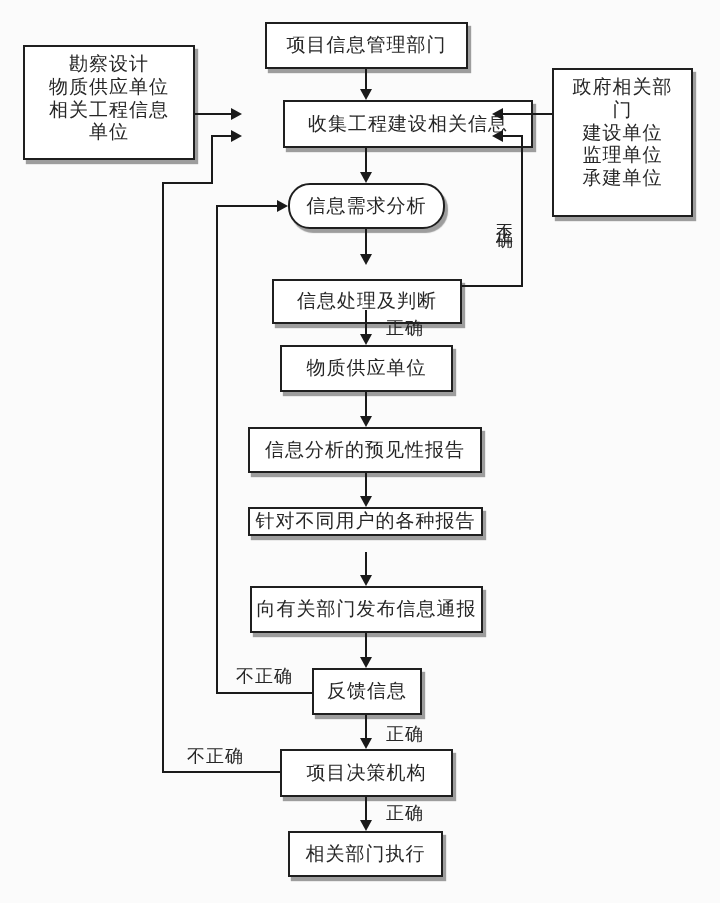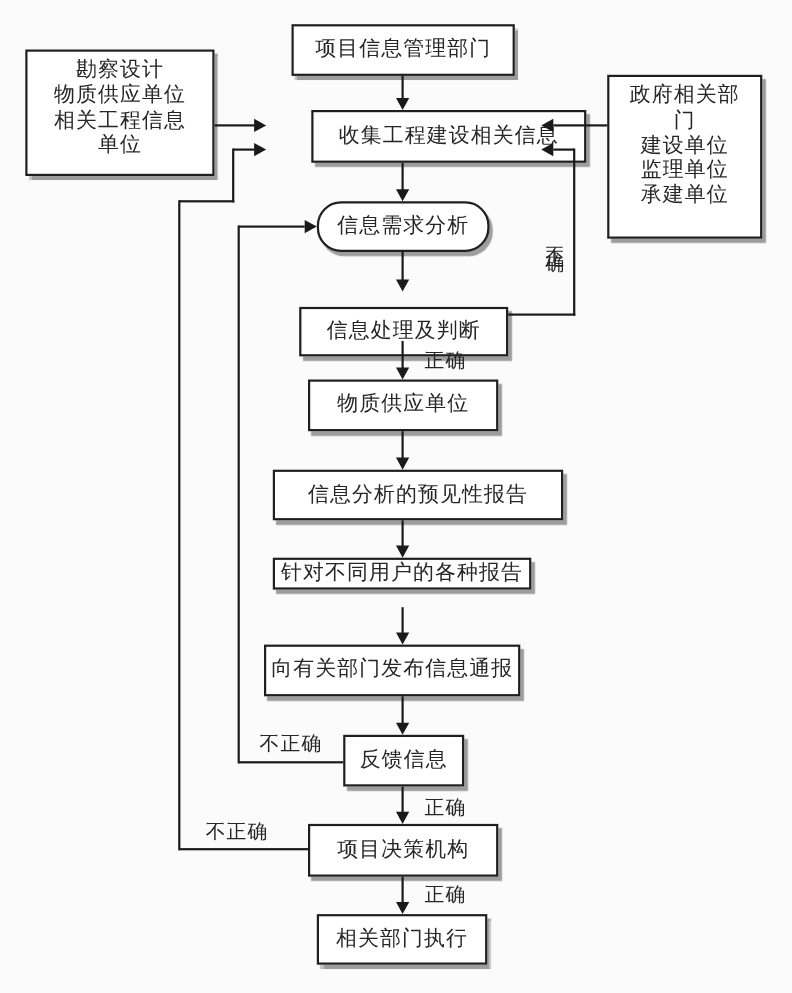--- a/index.html
+++ b/index.html
@@ -97,29 +97,29 @@
   </div>
 
   <div class="node" style="left:272px; top:279px; width:190px; height:45px;">
     <span>信息处理及判断</span>
   </div>
 
   <div class="node" style="left:280px; top:345px; width:173px; height:47px;">
     <span>物质供应单位</span>
   </div>
 
-  <div class="node" style="left:248px; top:427px; width:264px; height:46px;text-align:right;">
+  <div class="node" style="left:248px; top:427px; width:234px; height:46px;text-align:right;">
     <span>信息分析的预见性报告</span>
   </div>
 
   <div class="node" style="left:248px; top:507px; width:235px; height:29px;">
     <span>针对不同用户的各种报告</span>
   </div>
 
-  <div class="node" style="left:240px; top:586px; width:233px; height:47px;">
+  <div class="node" style="left:250px; top:586px; width:233px; height:47px;">
     <span>向有关部门发布信息通报</span>
   </div>
 
   <div class="node" style="left:312px; top:668px; width:110px; height:47px;">
     <span>反馈信息</span>
   </div>
 
   <div class="node" style="left:288px; top:831px; width:155px; height:46px;">
     <span>相关部门执行</span>
   </div>

